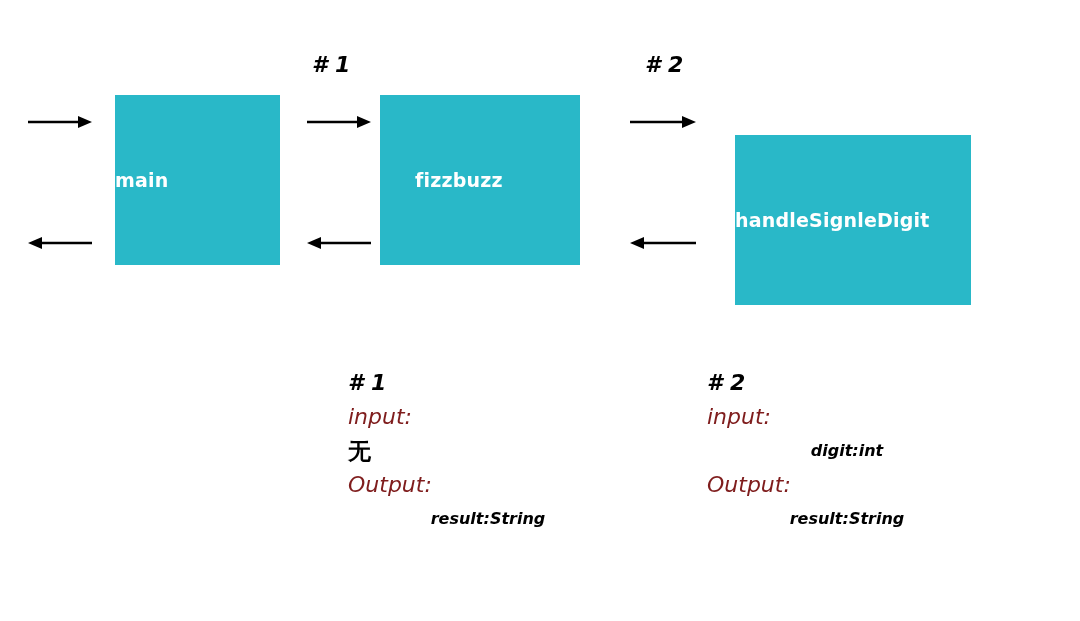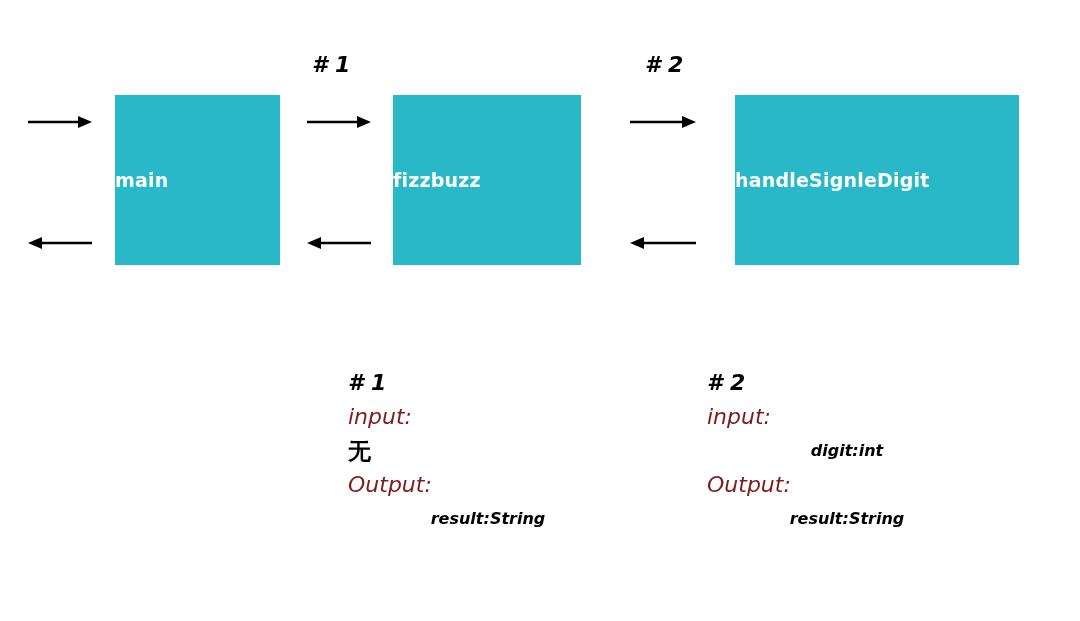--- a/index.html
+++ b/index.html
@@ -22,22 +22,22 @@
     height: 170px;
     background: #29b8c8;
     display: flex;
     align-items: center;
     color: #ffffff;
     font-weight: bold;
     font-size: 19px;
     letter-spacing: 0.2px;
   }
   .box-main     { left: 115px; width: 165px; }
-  .box-fizzbuzz { left: 393px; width: 188px; }
-  .box-handle   { left: 735px; width: 284px; }
+  .box-fizzbuzz { left: 380px; width: 165px; padding-left: 35px; }
+  .box-handle   { left: 735px; width: 236px; margin-top: 40px; }
 
   .arrow { position: absolute; display: block; }
   .arrow svg { display: block; }
 
   .call-label {
     position: absolute;
     font-size: 22px;
     font-weight: bold;
     font-style: italic;
     color: #000000;

